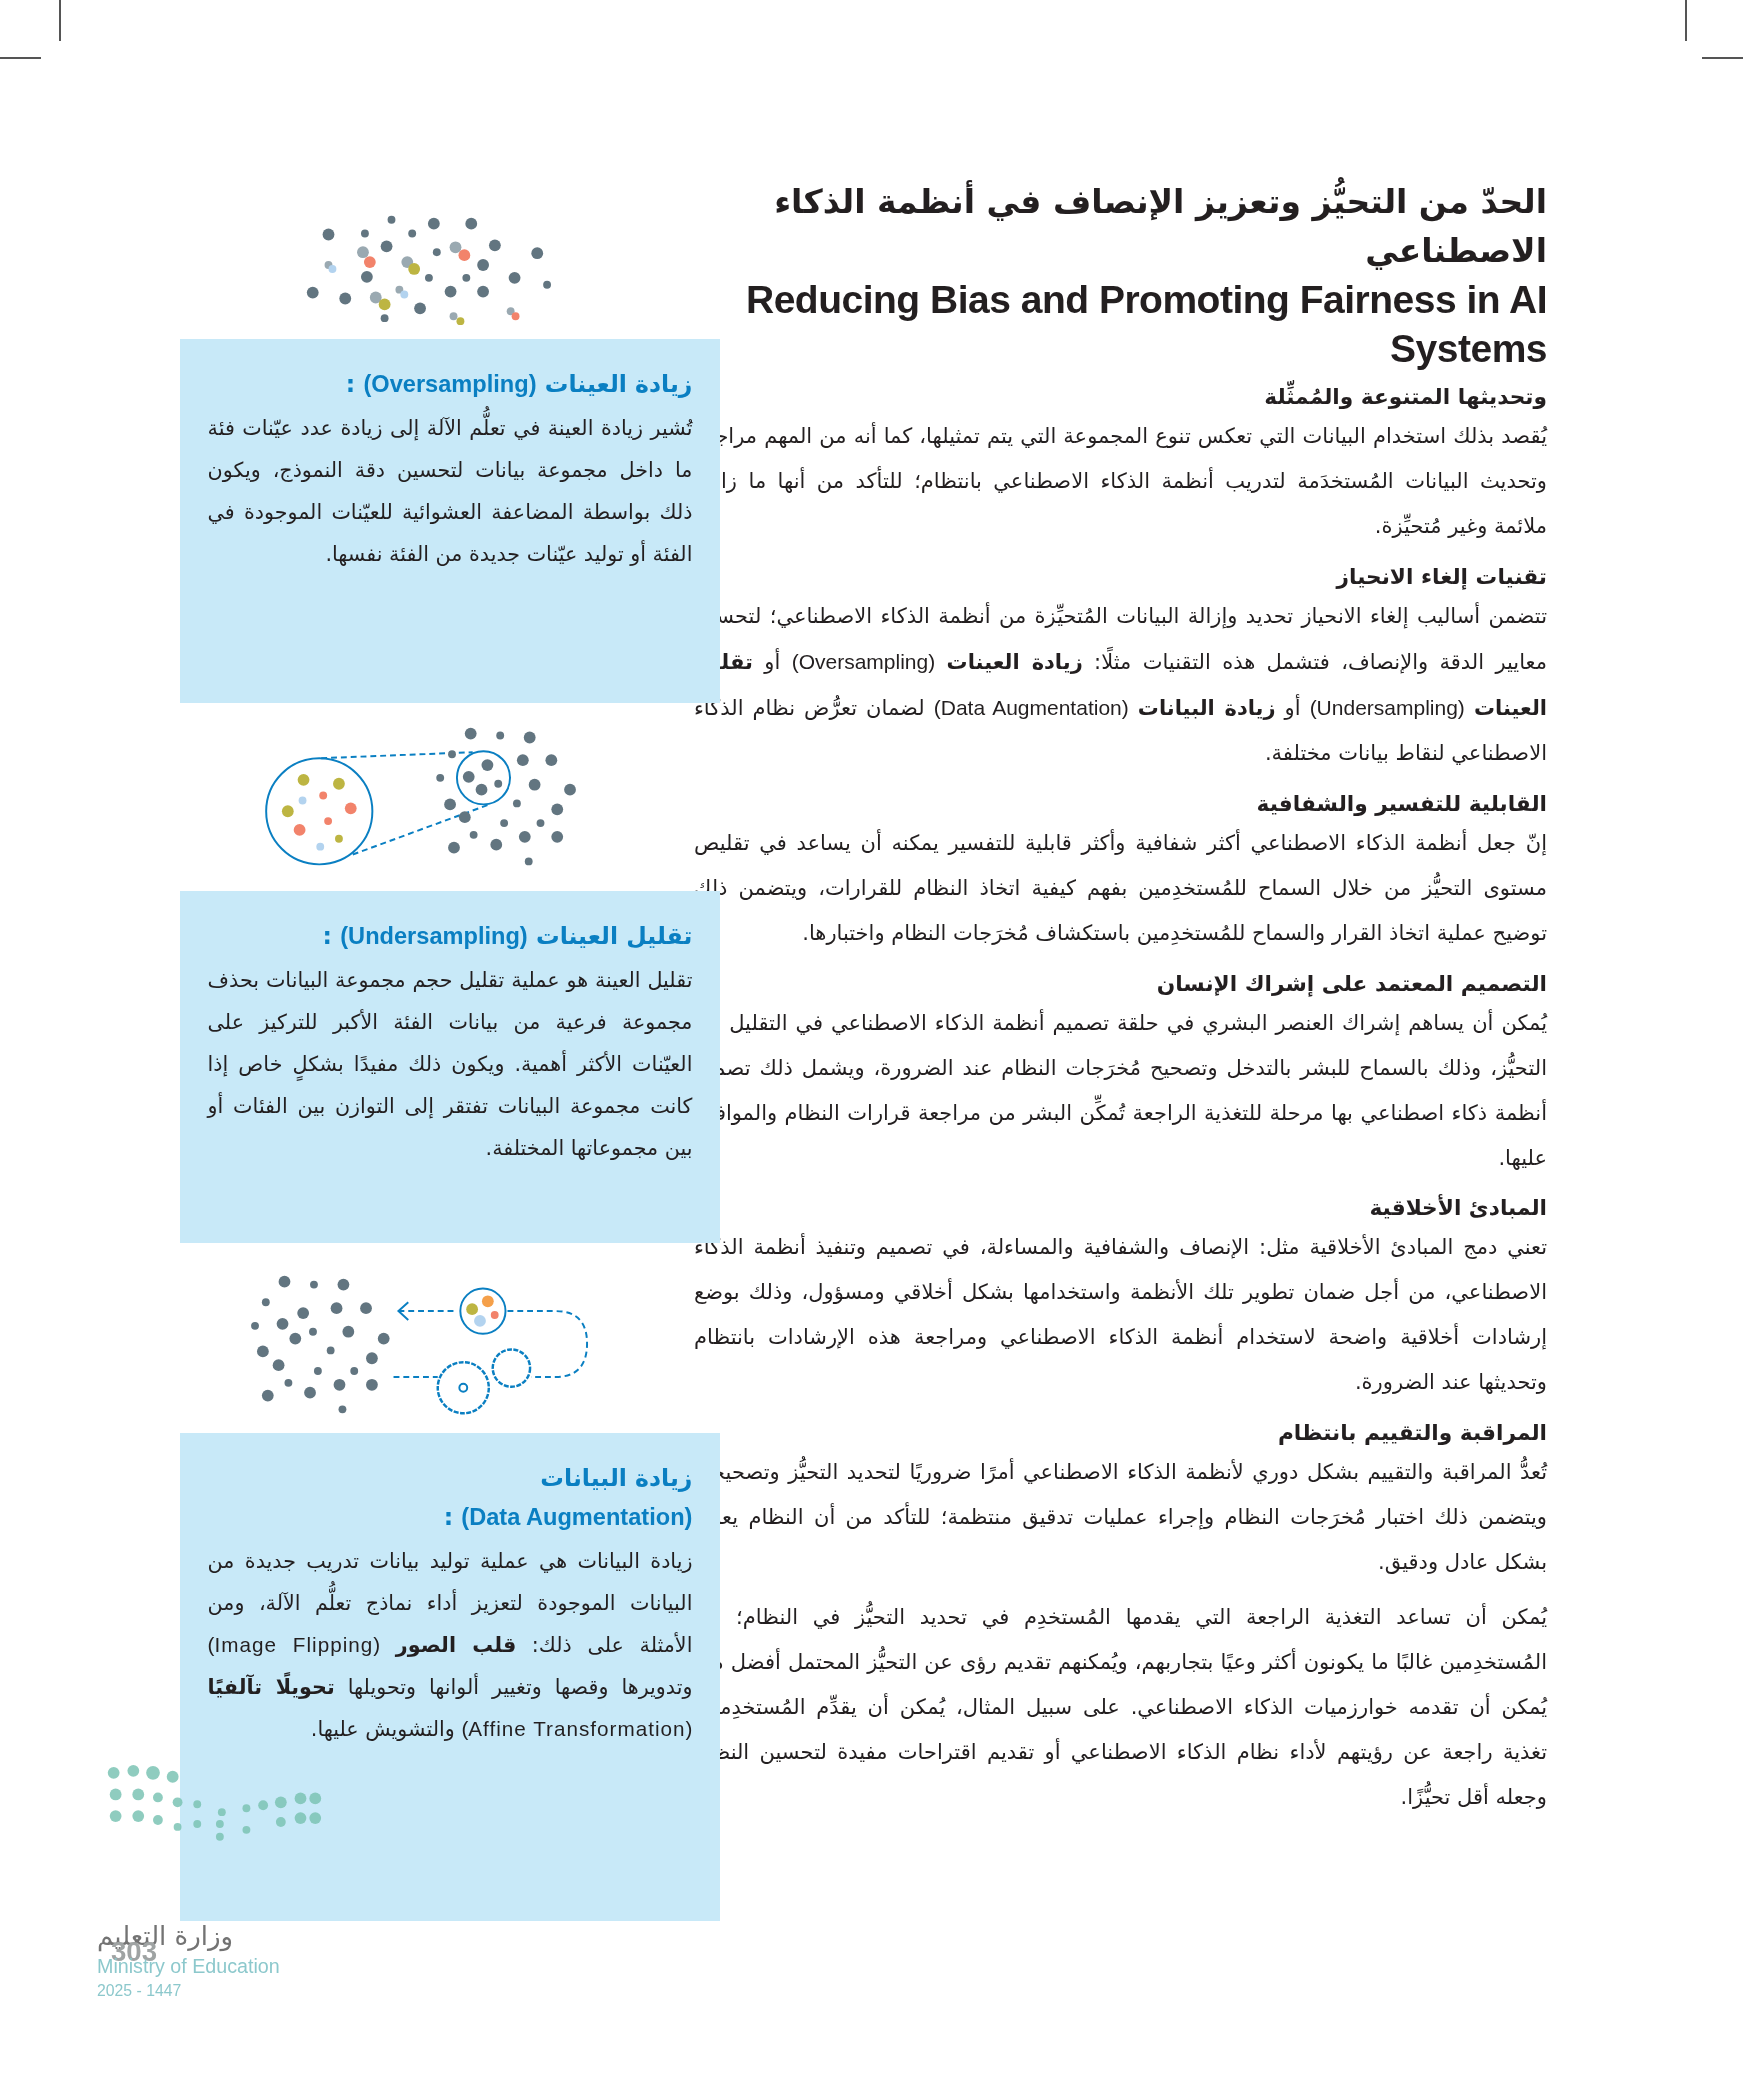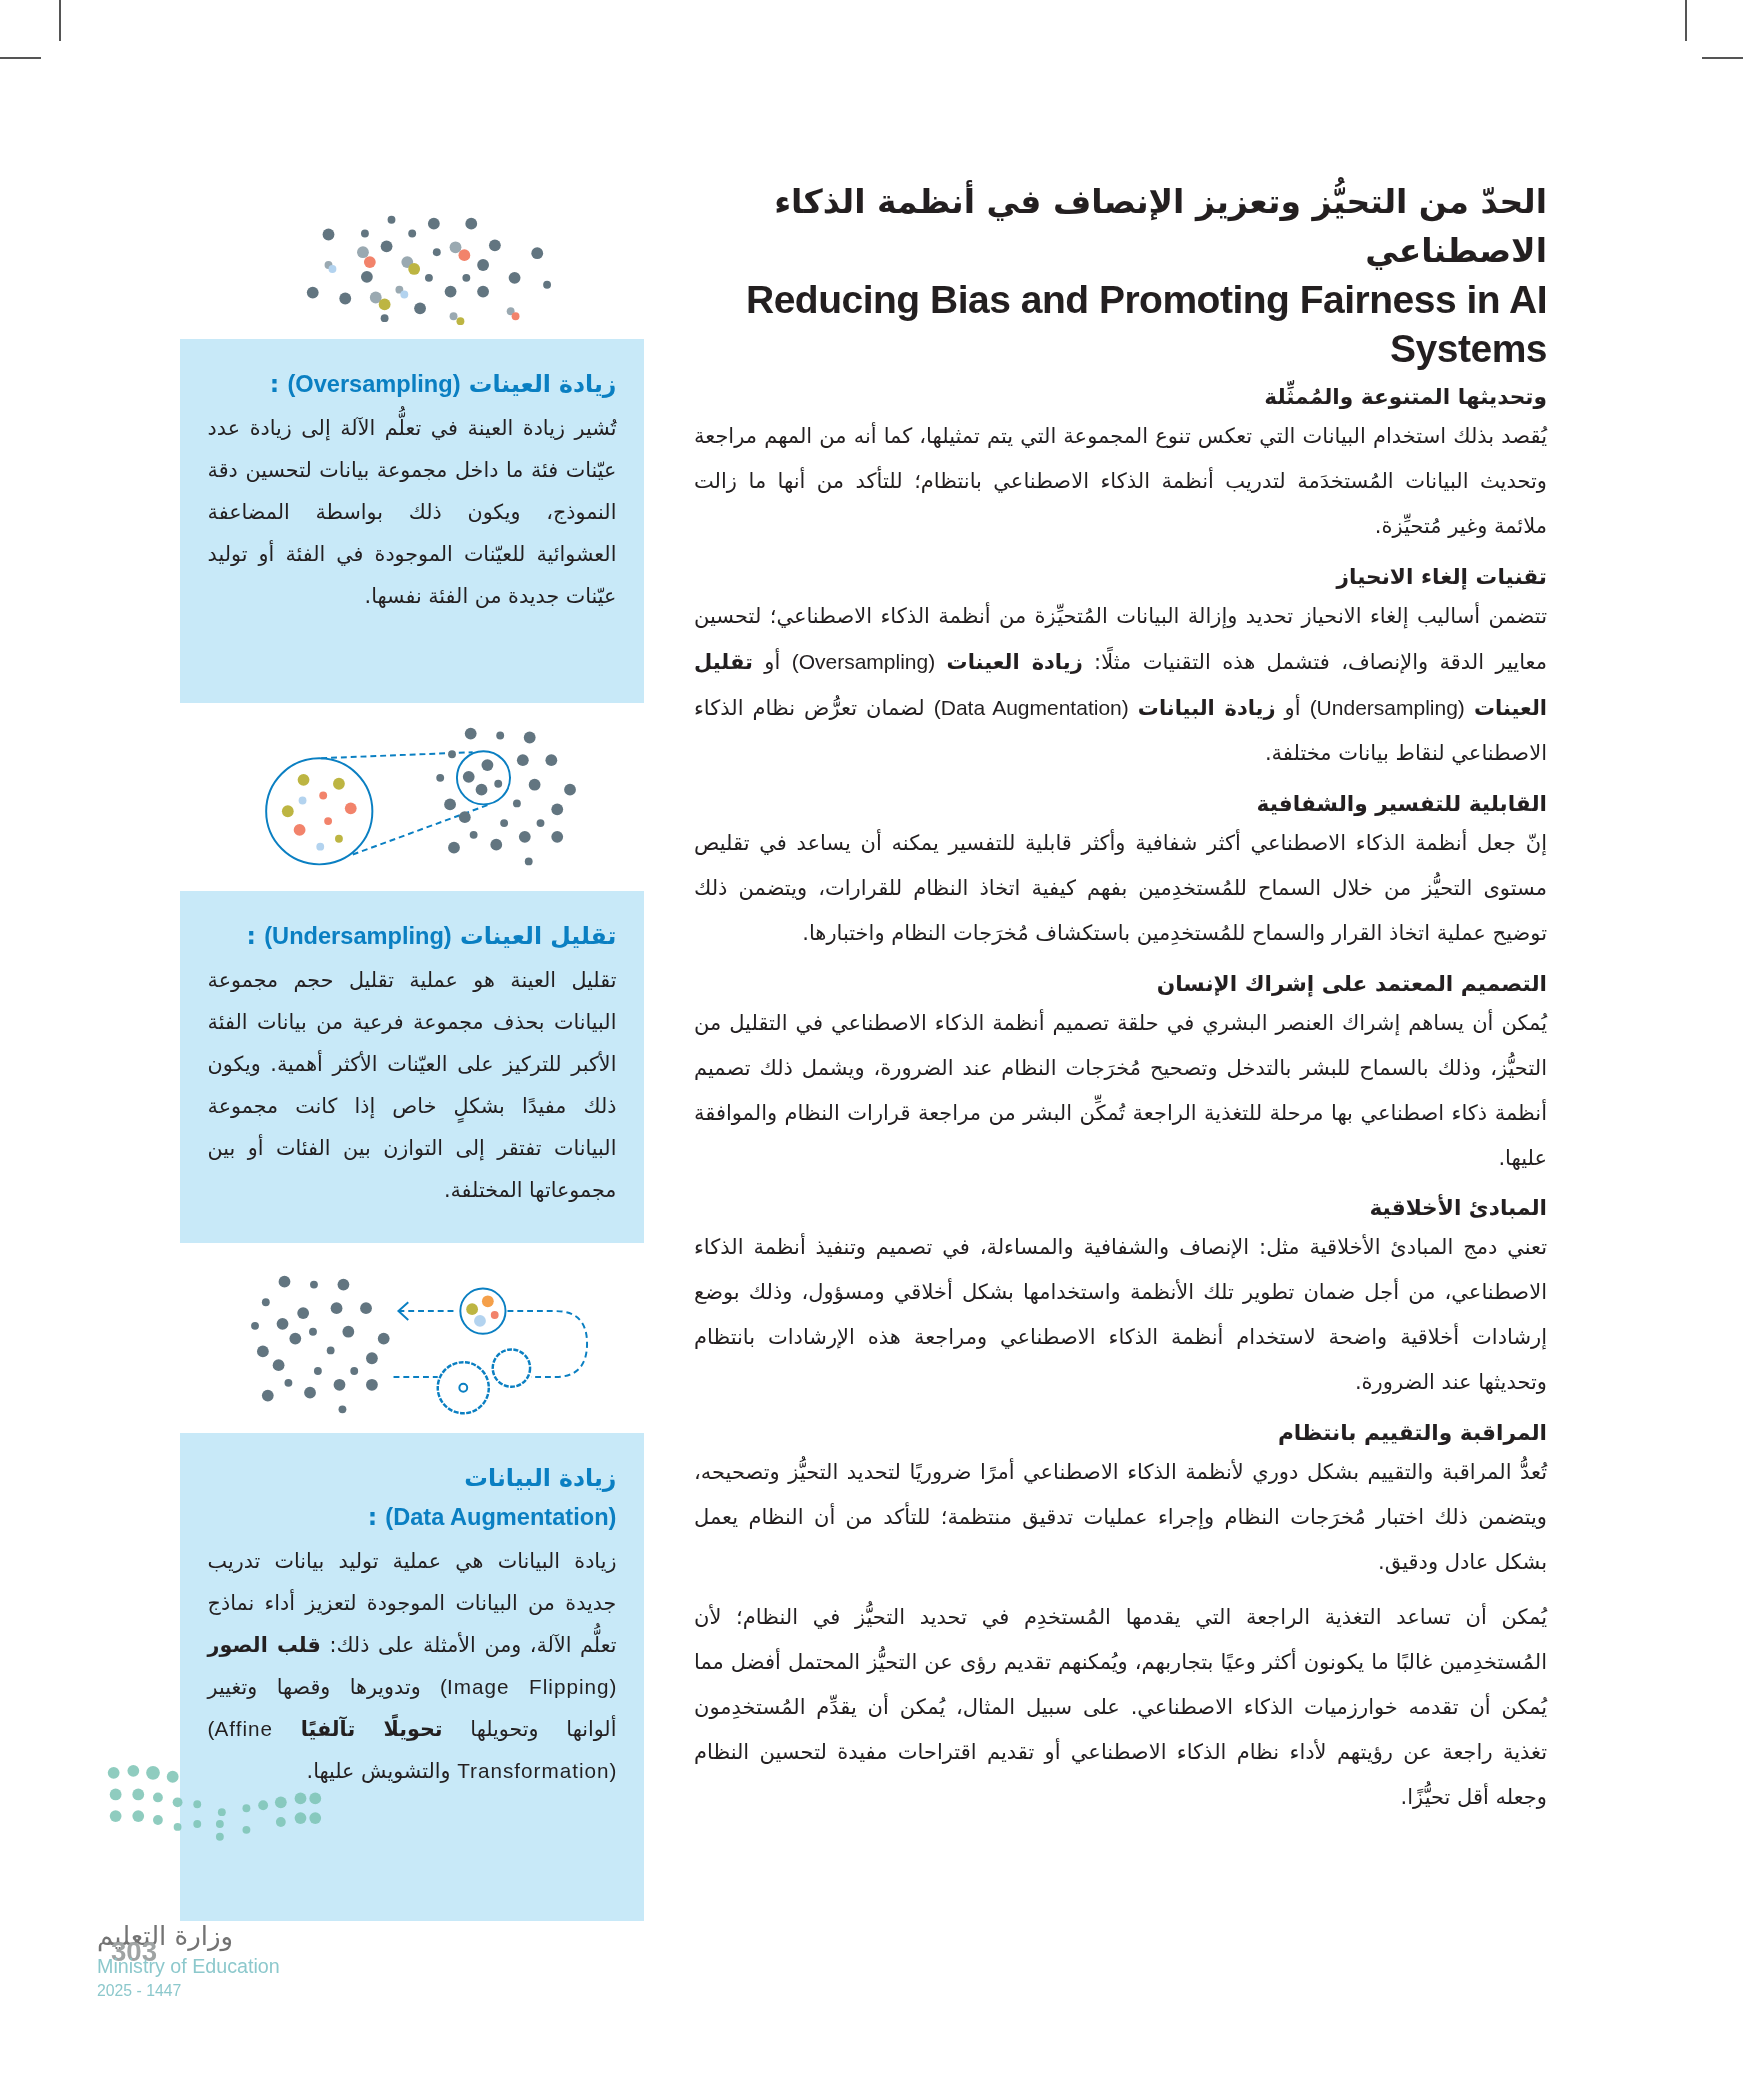--- a/index.html
+++ b/index.html
@@ -12,21 +12,21 @@
   .main { position: absolute; left: 694px; top: 177px; width: 853px; direction: rtl; text-align: justify; }
   .title-ar { font-family: "DejaVu Sans", sans-serif; font-weight: bold; font-size: 33px; line-height: 49px; color: #231f20; text-align: right; }
   .title-en { font-family: "Liberation Sans", sans-serif; font-weight: bold; font-size: 39px; line-height: 49px; color: #231f20; direction: ltr; text-align: right; letter-spacing: -0.5px; }
   .section { margin-top: 5.9px; }
   .sec-h { font-weight: bold; font-size: 21.7px; line-height: 35px; color: #231f20; text-align: right; }
   .sec-p { font-size: 21px; line-height: 45px; text-align: justify; text-align-last: right; }
   .sec-p b { font-weight: bold; }
   .sec-p .ltr { direction: ltr; unicode-bidi: embed; font-family: "Liberation Sans", sans-serif; }
 
   
-  .box { position: absolute; left: 180px; width: 464px; background: #c8e9f8; direction: rtl; padding: 25.6px 27.6px 19.7px 27.6px; }
+  .box { position: absolute; left: 180px; width: 540px; background: #c8e9f8; direction: rtl; padding: 25.6px 27.6px 19.7px 27.6px; }
   .box-h { font-weight: bold; font-size: 23.6px; line-height: 39px; color: #0a7fc2; text-align: right; }
   .box-h .ltr { font-family: "Liberation Sans", sans-serif; direction: ltr; unicode-bidi: embed; }
   .box-p { font-size: 20.7px; line-height: 42px; text-align: justify; text-align-last: right; margin-top: 3.9px; }
   .box-p b { font-weight: bold; }
   .box-p .ltr { font-family: "Liberation Sans", sans-serif; direction: ltr; unicode-bidi: embed; letter-spacing: 1px; }
 
   .illus { position: absolute; }
   .logo-ar { position: absolute; left: 97px; top: 1906px; font-size: 26px; color: #737373; direction: rtl; letter-spacing: 2px; margin-top: 15px; }
   .page-num { position: absolute; left: 111px; top: 1936px; font-family: "Liberation Sans", sans-serif; font-weight: bold; font-size: 27.6px; color: #9fa3a3; text-align: center; }
   .ministry { position: absolute; left: 97px; top: 1955px; font-family: "Liberation Sans", sans-serif; font-size: 19.7px; color: #8cc8cc; }

